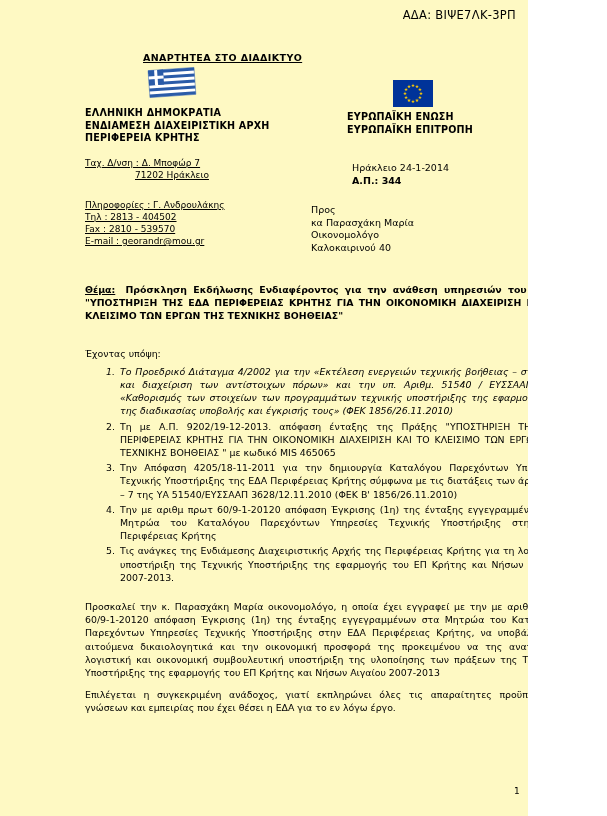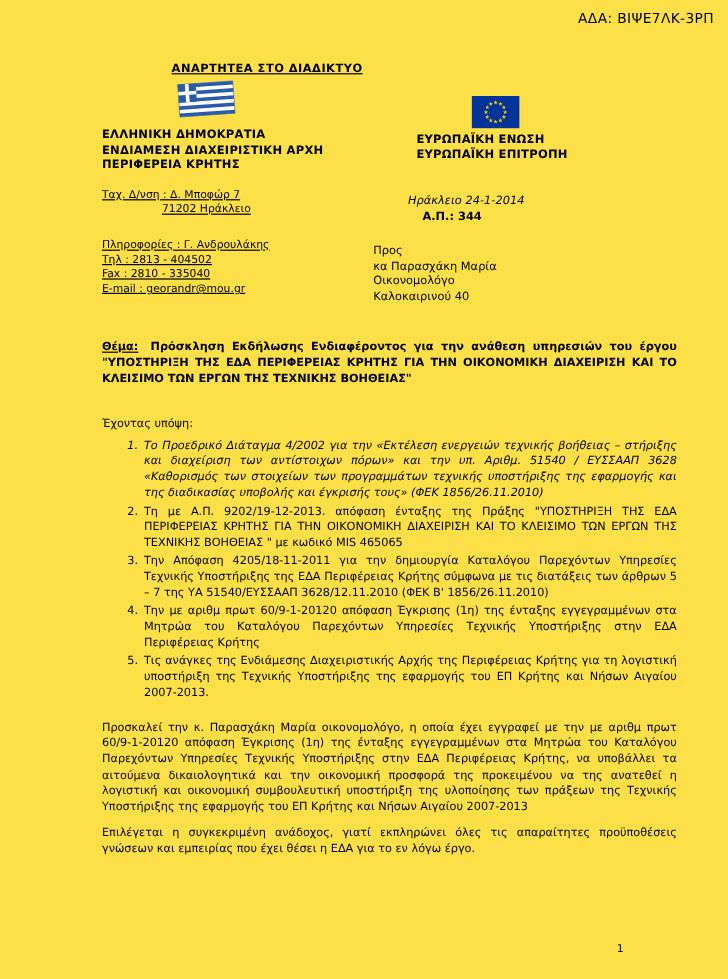--- a/index.html
+++ b/index.html
@@ -1,33 +1,33 @@
 <!DOCTYPE html>
 <html><head>
 <meta charset="utf-8">
 <style>
   * { margin:0; padding:0; box-sizing:border-box; }
   html,body { background:#ffffff; }
   body { font-family:"DejaVu Sans","Liberation Sans",sans-serif; color:#000; }
-  .page { position:relative; width:607px; height:816px; background:#fde047; overflow:hidden; }
+  .page { position:relative; width:528px; height:816px; background:#fef9c3; overflow:hidden; }
 
   .ada { position:absolute; top:8px; right:12px; font-size:11.5px; letter-spacing:0.3px; }
   .anartitea { position:absolute; top:52px; left:143px; font-size:9.5px; font-weight:bold; text-decoration:underline; letter-spacing:0.4px; }
 
   .emblem { position:absolute; top:64px; left:146px; }
   .eu-flag { position:absolute; top:80px; left:393px; }
 
   .org-left { position:absolute; top:107px; left:85px; font-size:9.6px; font-weight:bold; line-height:12.5px; letter-spacing:0.2px; }
   .org-right { position:absolute; top:111px; left:347px; font-size:9.6px; font-weight:bold; line-height:12.5px; letter-spacing:0.2px; }
 
   .address { position:absolute; top:157px; left:85px; font-size:9px; line-height:12px; }
   .address .indent { padding-left:50px; }
   .u { text-decoration:underline; }
 
-  .citydate { position:absolute; top:162px; left:340px; font-size:9.5px;font-style:italic; }
+  .citydate { position:absolute; top:162px; left:352px; font-size:9.5px; }
   .protocol { position:absolute; top:175px; left:352px; font-size:9.5px; font-weight:bold; }
   .watermark { position:absolute; top:168px; left:237px; font-size:17px; color:#7c7c7c; white-space:nowrap; letter-spacing:0.5px; z-index:5; }
 
   .contact { position:absolute; top:199px; left:85px; font-size:9px; line-height:12px; }
   .recipient { position:absolute; top:204px; left:311px; font-size:9.5px; line-height:12.5px; }
 
   .doc-body { position:absolute; top:283px; left:85px; width:479px; font-size:9.4px; line-height:13.2px; text-align:justify; }
   .subject { font-weight:bold; margin-bottom:24px; }
   .subject-label { text-decoration:underline; margin-right:4px; }
   .having { margin-bottom:5px; }
@@ -99,21 +99,21 @@
     <div class="u">Ταχ. Δ/νση : Δ.  Μποφώρ 7</div>
     <div class="u indent">71202 Ηράκλειο</div>
   </div>
 
   <div class="citydate">Ηράκλειο  24-1-2014</div>
   <div class="protocol">Α.Π.: 344</div>
 
   <div class="contact">
     <div class="u">Πληροφορίες : Γ. Ανδρουλάκης</div>
     <div class="u">Τηλ : 2813 - 404502</div>
-    <div class="u">Fax : 2810 - 335040</div>
+    <div class="u">Fax : 2810 - 539570</div>
     <div class="u">E-mail : georandr@mou.gr</div>
   </div>
 
   <div class="recipient">
     <div>Προς</div>
     <div>κα Παρασχάκη Μαρία</div>
     <div>Οικονομολόγο</div>
     <div>Καλοκαιρινού 40</div>
   </div>
 

